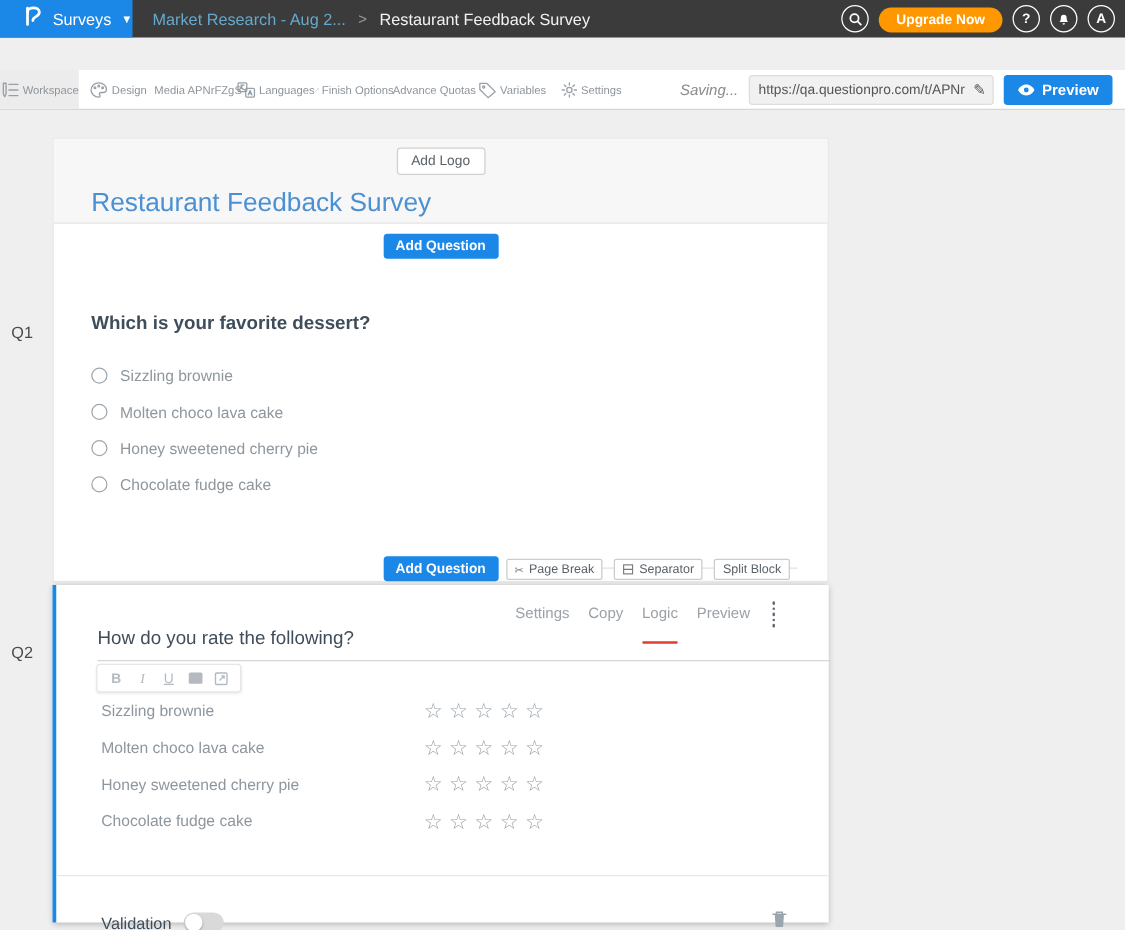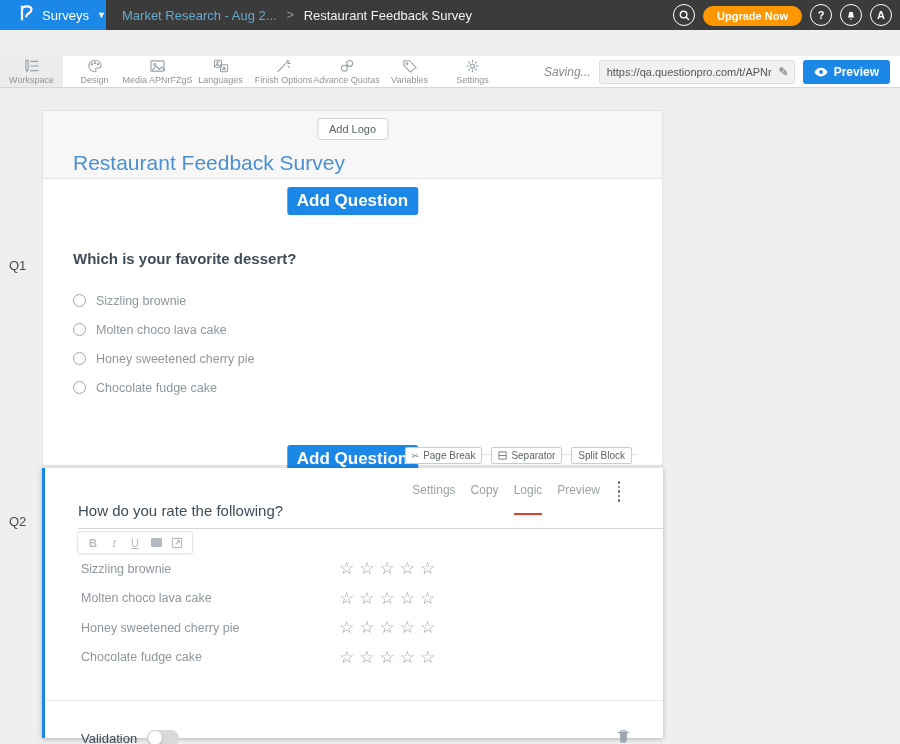--- a/index.html
+++ b/index.html
@@ -23,41 +23,41 @@
   .nav { position:absolute; left:0; top:30px; width:900px; height:26px; background:#fff; display:flex; align-items:center; padding:0 10px; border-bottom:1px solid #ececec; }
   .tab { font-size:13px; font-weight:500; color:#33475b; margin-right:38px; cursor:pointer; }
   .tab.active { color:#1b87e6; text-decoration:underline; }
   .nav-right { margin-left:auto; display:flex; align-items:center; gap:22px; padding-right:2px; }
   .tools { font-size:12px; font-weight:600; color:#33475b; cursor:pointer; }
   .tools .caret { color:#33475b; }
   .responses { font-size:12px; font-weight:600; color:#33475b; }
 
   
   .toolbar { position:absolute; left:0; top:56px; width:900px; height:32px; background:#fff; border-bottom:1px solid #d7d7d7; display:flex; align-items:stretch; }
-  .tb-item { width:63px; display:flex; flex-direction:column; align-items:center; justify-content:center; gap:2px; cursor:pointer; }
+  .tb-item { width:63px; display:flex; flex-direction:row; align-items:center; justify-content:center; gap:2px; cursor:pointer; }
   .tb-item.active { background:#ececec; }
   .tb-item .lbl { font-size:9px; color:#8d959c; white-space:nowrap; }
   .tb-item svg { stroke:#98a0a7; fill:none; stroke-width:1.2; stroke-linecap:round; stroke-linejoin:round; }
   .tb-right { margin-left:auto; display:flex; align-items:center; gap:8px; padding-right:10px; }
   .saving { font-size:12px; font-style:italic; color:#8a8a8a; }
   .urlbox { position:relative; width:196px; height:24px; background:#f1f1f1; border:1px solid #ddd; border-radius:3px; display:flex; align-items:center; overflow:hidden; }
   .urlbox input { border:none; background:transparent; outline:none; font-size:11px; color:#555; width:172px; padding-left:7px; font-family:"Liberation Sans", sans-serif; }
   .url-pencil { position:absolute; right:5px; font-size:12px; color:#555; cursor:pointer; }
   .preview-btn { height:24px; background:#1b87e6; color:#fff; border:none; border-radius:3px; font-size:12px; font-weight:600; display:flex; align-items:center; gap:6px; padding:0 11px; cursor:pointer; }
   .preview-btn svg { fill:#fff; }
 
   
   .qnum { position:absolute; font-size:13px; color:#4a4a4a; }
 
   
   .card1 { position:absolute; left:42px; top:110px; width:621px; height:356px; background:#fff; border:1px solid #e3e3e3; }
   .card1-header { position:absolute; left:0; top:0; width:100%; height:68px; background:#f7f7f7; border-bottom:1px solid #e6e6e6; }
   .add-logo { position:absolute; left:50%; transform:translateX(-50%); top:7px; background:#fff; border:1px solid #d0d0d0; border-radius:3px; font-size:11px; color:#5a6268; padding:4px 11px; cursor:pointer; }
   .survey-title { position:absolute; left:30px; top:40px; font-size:21px; color:#4a90d2; font-weight:400; }
-  .btn-add-q { background:#1b87e6; color:#fff; border:none; border-radius:3px; font-size:17px; font-weight:600; padding:4px 10px; cursor:pointer; }
+  .btn-add-q { background:#1b87e6; color:#fff; border:none; border-radius:3px; font-size:11px; font-weight:600; padding:4px 10px; cursor:pointer; }
   .add-q-top { position:absolute; left:50%; transform:translateX(-50%); top:76px; }
   .q1-question { position:absolute; left:30px; top:139px; font-size:15px; font-weight:600; color:#3f4d5a; }
   .q1-options { position:absolute; left:30px; top:175px; }
   .opt { display:flex; align-items:center; height:29px; cursor:pointer; }
   .radio { width:13px; height:13px; border:1.5px solid #9ea7ad; border-radius:50%; background:#fff; flex:0 0 auto; }
   .opt-label { font-size:12.5px; color:#8e979e; margin-left:10px; }
   .bottom-rule { position:absolute; left:420px; right:24px; top:343px; height:1px; background:#e2e2e2; }
   .add-q-bottom { position:absolute; left:50%; transform:translateX(-50%); top:334px; }
   .block-actions { position:absolute; right:30px; top:336px; display:flex; gap:9px; }
   .mini-btn { background:#fff; border:1px solid #ccc; border-radius:2px; font-size:10px; color:#5a6268; padding:2px 6px; display:flex; align-items:center; gap:4px; cursor:pointer; white-space:nowrap; }

